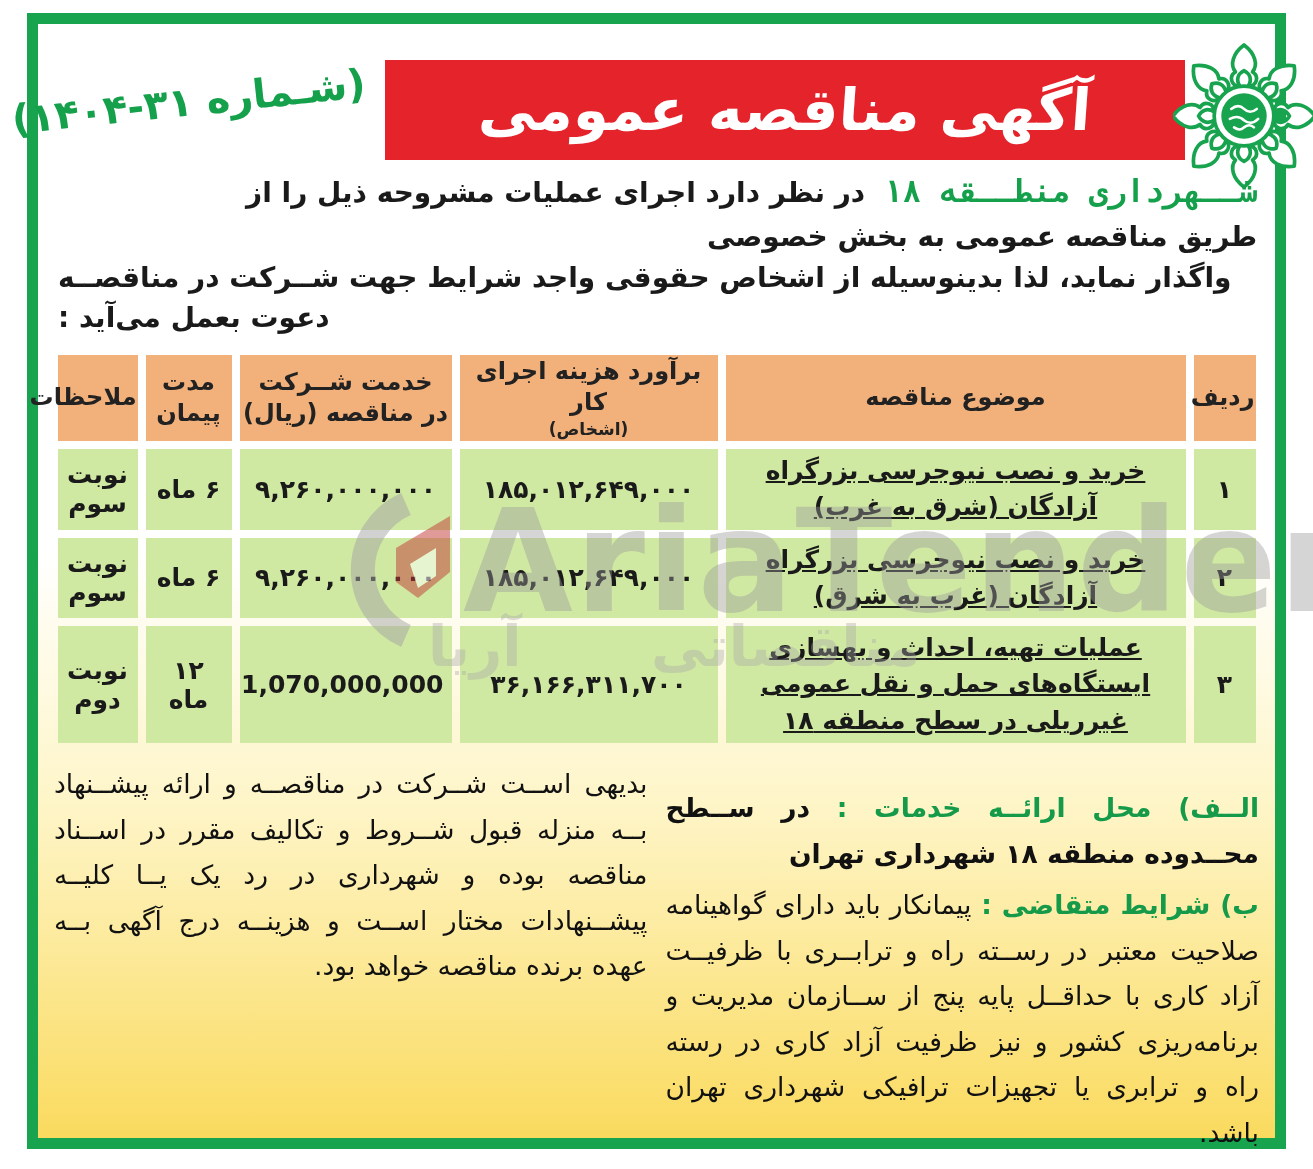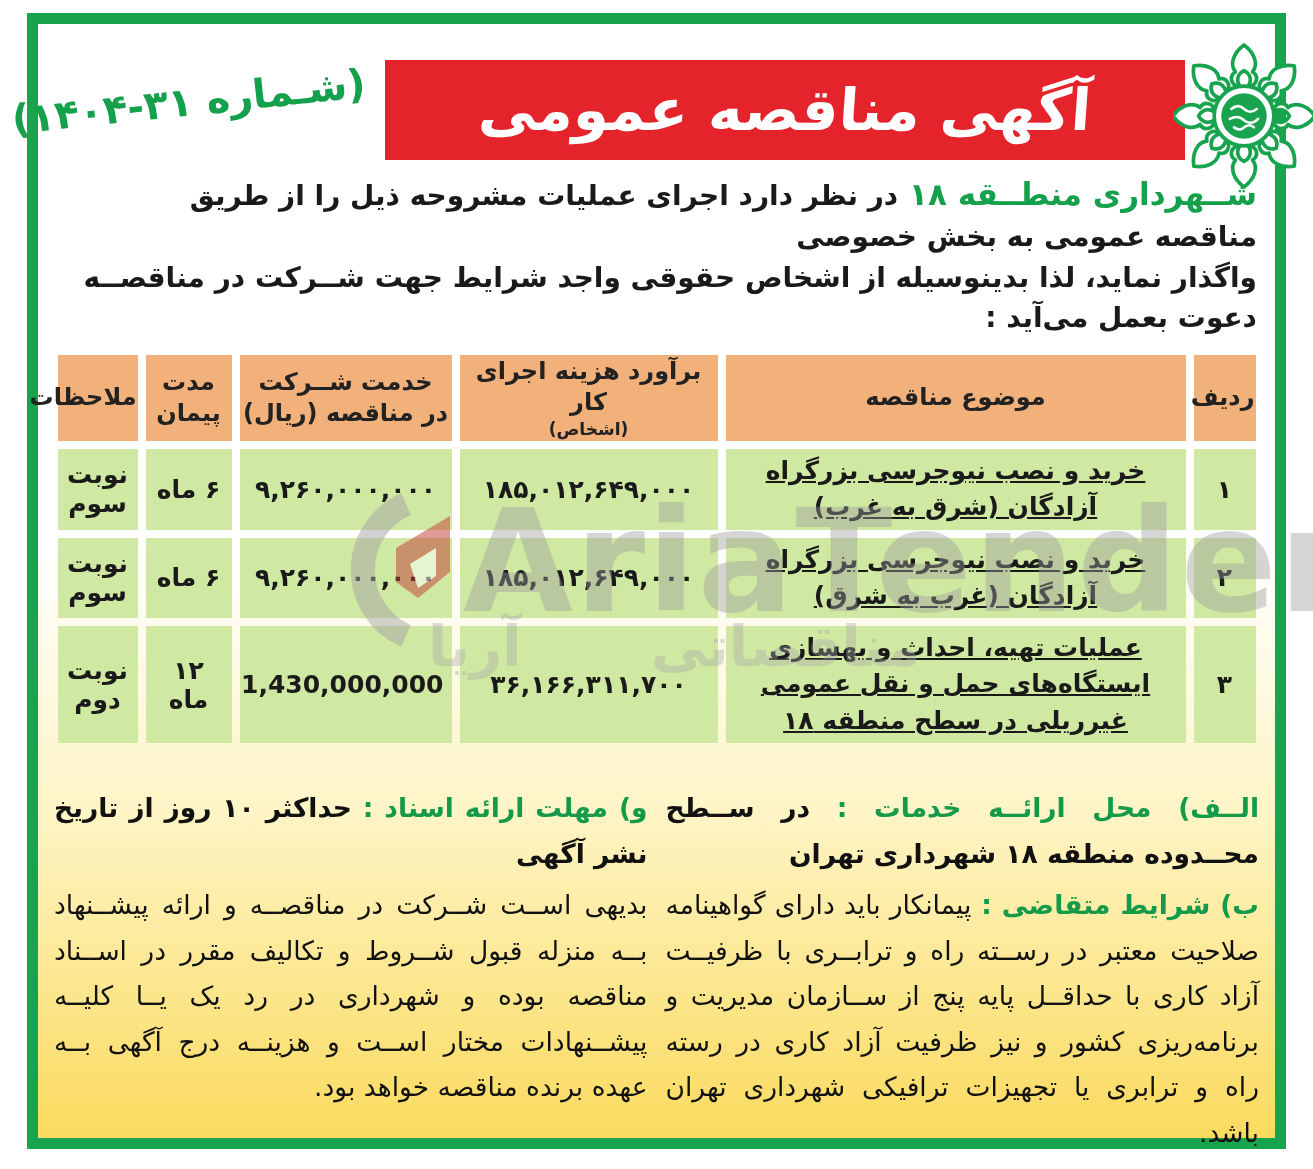--- a/index.html
+++ b/index.html
@@ -14,22 +14,22 @@
   .title-red{position:absolute;right:90px;top:36px;width:800px;height:100px;background:#e4232b;
              display:flex;align-items:center;justify-content:center;}
   .title-red span{color:#fff;font-weight:bold;font-size:58px;transform:skewX(-4deg);white-space:nowrap;}
   .issue-no{position:absolute;left:18px;top:52px;width:310px;color:#15a04b;font-weight:bold;font-size:40px;
             transform:rotate(-6deg);text-align:center;white-space:nowrap;}
   .logo{position:absolute;right:-40px;top:18px;width:142px;height:148px;}
   
   .intro{position:relative;z-index:3;margin:0 18px 0 150px;}
   .intro p{margin:0;font-size:28px;font-weight:bold;color:#1a1a1a;line-height:1.45;}
   .intro .l1{text-align:right;}
-  .intro .l2{text-align:right;margin-left:-130px;}
-  .intro-lead{color:#15a04b;font-size:31px;}
+  .intro .l2{text-align:left;margin-left:-130px;}
+  .intro-lead{color:#15a04b;font-size:31px;font-family:Liberation Mono, monospace;}
   
   table.tender{width:1210px;margin:8px auto 0;border-collapse:separate;border-spacing:8px;
                table-layout:fixed;position:relative;z-index:1;}
   table.tender th{background:#f2b07a;font-weight:bold;font-size:24px;color:#222;height:72px;
                   vertical-align:middle;text-align:center;line-height:1.3;}
   table.tender td{background:#d0e9a2;font-weight:bold;font-size:25px;color:#1a1a1a;text-align:center;
                   vertical-align:middle;padding:4px 8px;}
   table.tender .sub{display:block;font-size:17px;}
   table.tender tr.r12 td{height:52px;}
   table.tender tr.r3 td{height:96px;}
@@ -122,36 +122,35 @@
             <td>۱۸۵,۰۱۲,۶۴۹,۰۰۰</td>
             <td>۹,۲۶۰,۰۰۰,۰۰۰</td>
             <td>۶ ماه</td>
             <td>نوبت سوم</td>
           </tr>
           <tr class="r3">
             <td>۳</td>
             <td class="subject">عملیات تهیه، احداث و بهسازی
 ایستگاه‌های حمل و نقل عمومی غیرریلی در سطح منطقه ۱۸</td>
             <td>۳۶,۱۶۶,۳۱۱,۷۰۰</td>
-            <td>1,430,000,000</td>
+            <td>1,070,000,000</td>
             <td>۱۲ ماه</td>
             <td>نوبت دوم</td>
           </tr>
         </tbody>
     </table>
 
     <div class="columns">
       <div class="col" id="col-right">
           <p class="sec bold"><span class="sec-label">الــف) محل ارائــه خدمات : </span><span>در ســطح محــدوده منطقه ۱۸ شهرداری تهران</span></p>
           <p class="sec"><span class="sec-label">ب) شرایط متقاضی : </span><span>پیمانکار باید دارای گواهینامه صلاحیت معتبر در رســته راه و ترابــری با ظرفیــت آزاد کاری با حداقــل پایه پنج از ســازمان مدیریت و برنامه‌ریزی کشور و نیز ظرفیت آزاد کاری در رسته راه و ترابری یا تجهیزات ترافیکی شهرداری تهران باشد.</span></p>
           <p class="sec bold"><span>ضمنــاً متقاضیــان شــرکت در مناقصات می‌بایســتی دارای کارت الکترونیکی معتبر و مرتبط با موضوع مناقصه از ســامانه تأمین‌کنندگان و ارائه‌دهندگان خدمت شهرداری تهران به همراه ظرفیت باز تعدادی و ریالی باشــند و ارائه گواهی امضا برای کلیه متقاضیان الزامی است.</span></p>
         </div>
       <div class="col" id="col-left">
 
-          <p class="sec bold"><span class="sec-label">و) مهلت ارائه اسناد : </span><span>حداکثر ۱۰ روز از تاریخ نشر آگهی</span></p>
           <p class="sec"><span>بدیهی اســت شــرکت در مناقصــه و ارائه پیشــنهاد بــه منزله قبول شــروط و تکالیف مقرر در اســناد مناقصه بوده و شهرداری در رد یک یــا کلیــه پیشــنهادات مختار اســت و هزینــه درج آگهی بــه عهده برنده مناقصه خواهد بود.</span></p>
         </div>
     </div>
 
     <div class="watermark">
       <svg class="wm-logo" width="150" height="170" viewBox="0 0 150 170">
         <path d="M88 18 A72 72 0 0 0 88 150" fill="none" stroke="#a5a5a5" stroke-width="24"></path>
         <polygon points="78,62 132,30 132,86 100,112 78,96" fill="#c23a35"></polygon>
         <polygon points="92,78 118,62 118,90 100,102" fill="#ffffff"></polygon>
       </svg>

